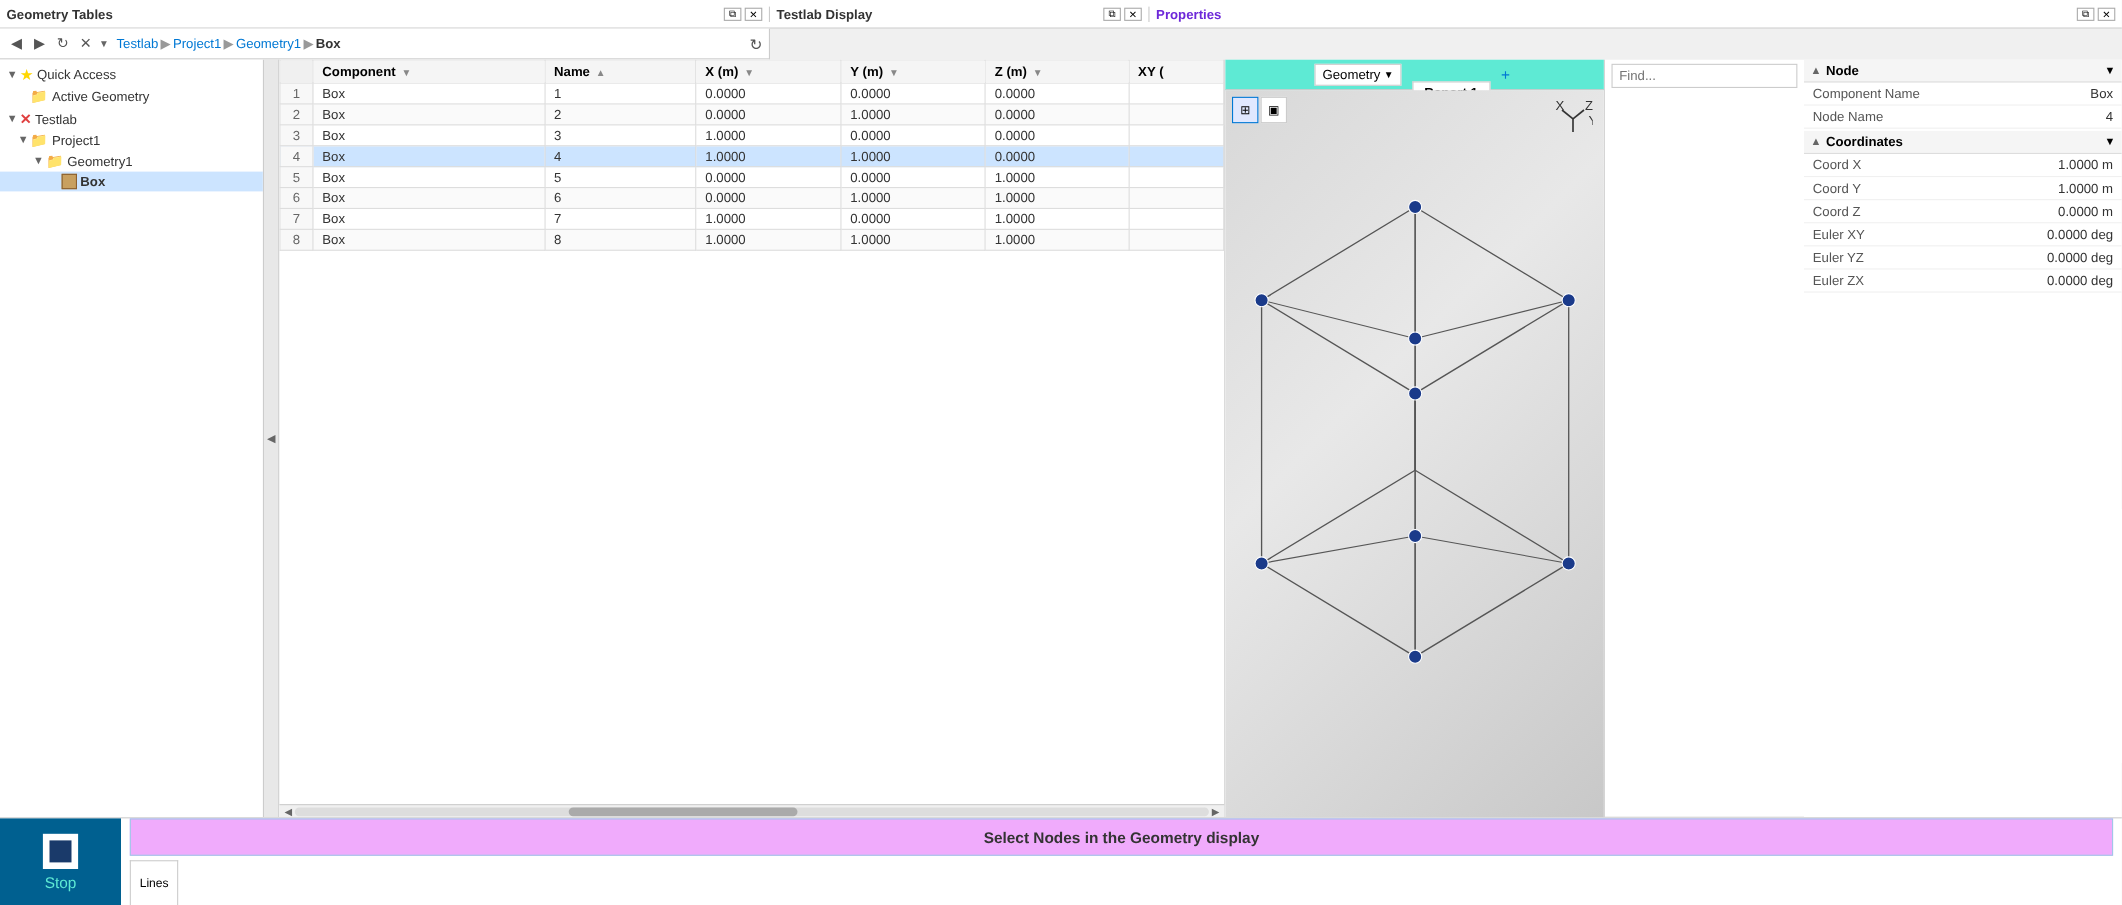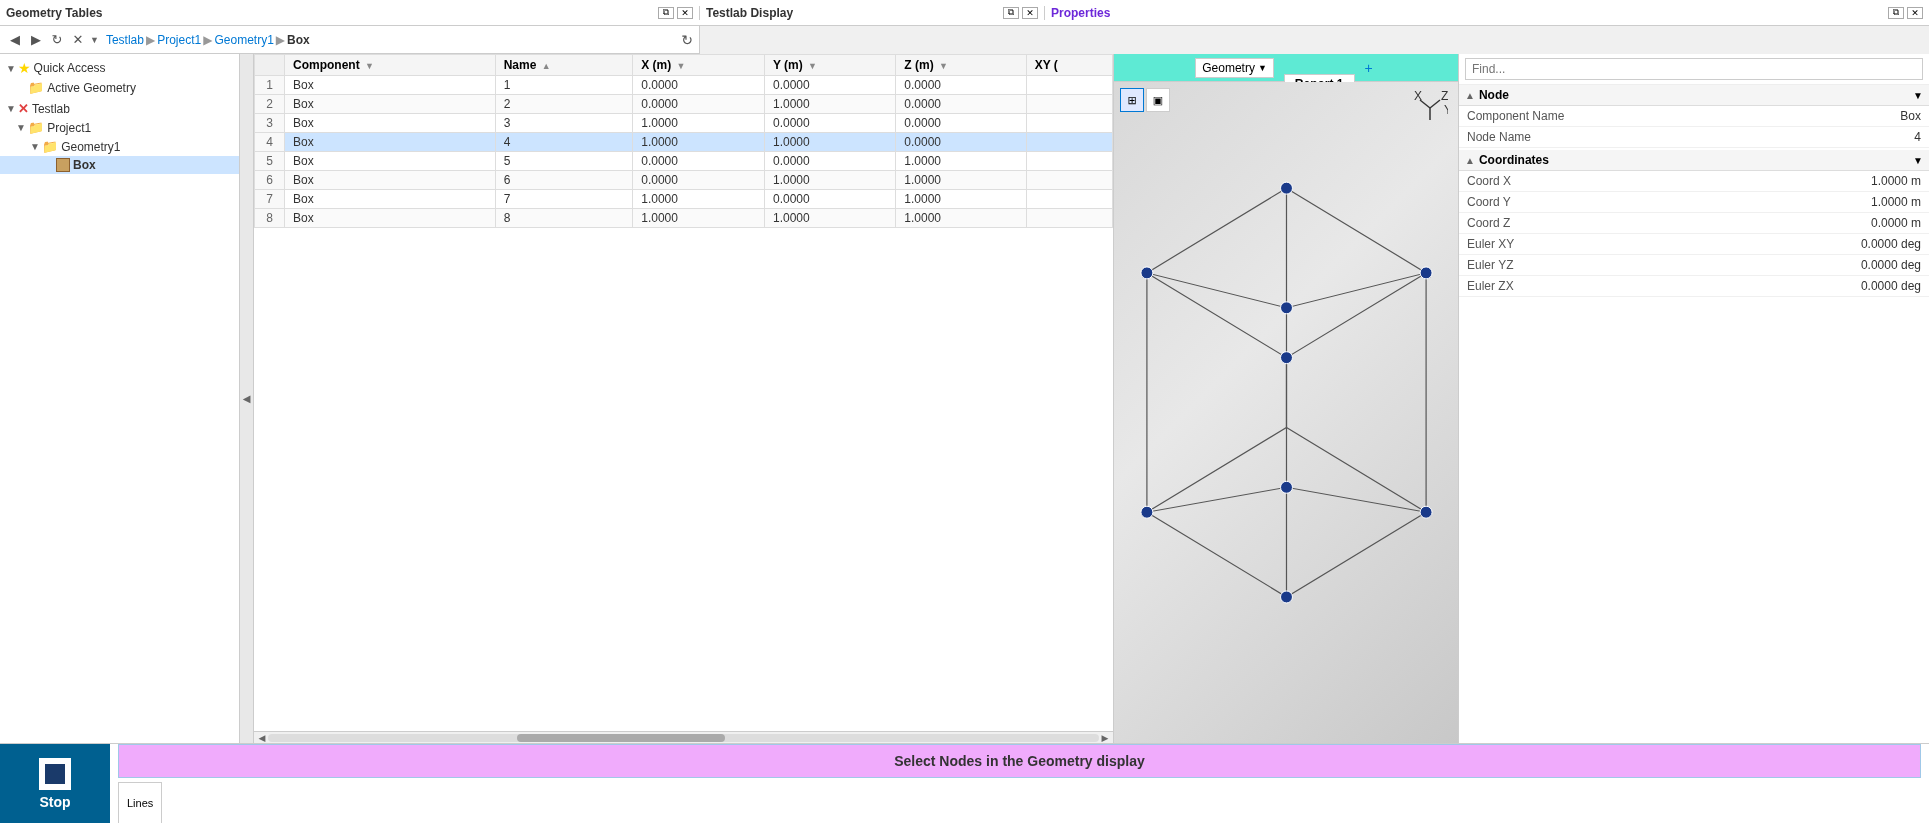--- a/index.html
+++ b/index.html
@@ -65,21 +65,21 @@
     
     .preview-canvas {
       flex: 1; background: linear-gradient(135deg, #d8d8d8 0%, #e8e8e8 40%, #c8c8c8 100%); position: relative; overflow: hidden;
     }
     .canvas-toolbar { position: absolute; top: 6px; left: 6px; display: flex; gap: 2px; }
     .canvas-btn { width: 24px; height: 24px; background: #fff; border: 1px solid #ccc; cursor: pointer; display: flex; align-items: center; justify-content: center; font-size: 11px; }
     .canvas-btn.active { background: #e0e8ff; border-color: #0078d4; }
 
     
     .props-panel {
-      width: 470px; min-width: 420px; background: #fff; display: flex; flex-direction: column; overflow: hidden;
+      width: 470px; min-width: 420px; background: #fff; display: flex; flex-direction: row; overflow: hidden;
     }
 
     
     .find-bar { padding: 4px 6px; border-bottom: 1px solid #eee; }
     .find-input { width: 100%; border: 1px solid #ccc; padding: 3px 6px; font-size: 12px; color: #999; }
 
     
     .props-content { flex: 1; overflow-y: auto; }
     .props-section-header {
       display: flex; align-items: center; background: #f5f5f5; border-bottom: 1px solid #ddd; padding: 3px 6px; font-weight: 600; font-size: 12px; cursor: pointer;
@@ -91,21 +91,21 @@
 
     
     .bottom-bar {
       display: flex; align-items: center; background: #fff; border-top: 1px solid #ccc; height: 80px; padding: 0;
     }
     .stop-btn {
       width: 110px; height: 80px; background: #006090; display: flex; flex-direction: column; align-items: center; justify-content: center; cursor: pointer; gap: 4px; flex-shrink: 0;
     }
     .stop-icon { width: 32px; height: 32px; background: #fff; display: flex; align-items: center; justify-content: center; }
     .stop-icon-inner { width: 20px; height: 20px; background: #1a3a6a; }
-    .stop-label { color: #ffffff; font-size: 14px; font-weight: 700; }
+    .stop-label { color: #5eead4; font-size: 14px; font-weight: 400; }
     .status-area { flex: 1; display: flex; flex-direction: column; justify-content: center; padding: 4px 8px; }
     .status-message { background: #f0abfc; border: 1px solid #a0c8e8; padding: 8px 16px; font-size: 14px; font-weight: 600; color: #333; text-align: center; }
     .status-tabs { display: flex; padding: 4px 0 0 0; gap: 2px; }
     .status-tab { padding: 14px 8px; border: 1px solid #ccc; background: #f5f5f5; font-size: 11px; cursor: pointer; }
     .status-tab.active { background: #fff; border-bottom: 1px solid #fff; }
 
     
     ::-webkit-scrollbar { width: 8px; height: 8px; }
     ::-webkit-scrollbar-track { background: #f0f0f0; }
     ::-webkit-scrollbar-thumb { background: #bbb; border-radius: 4px; }

